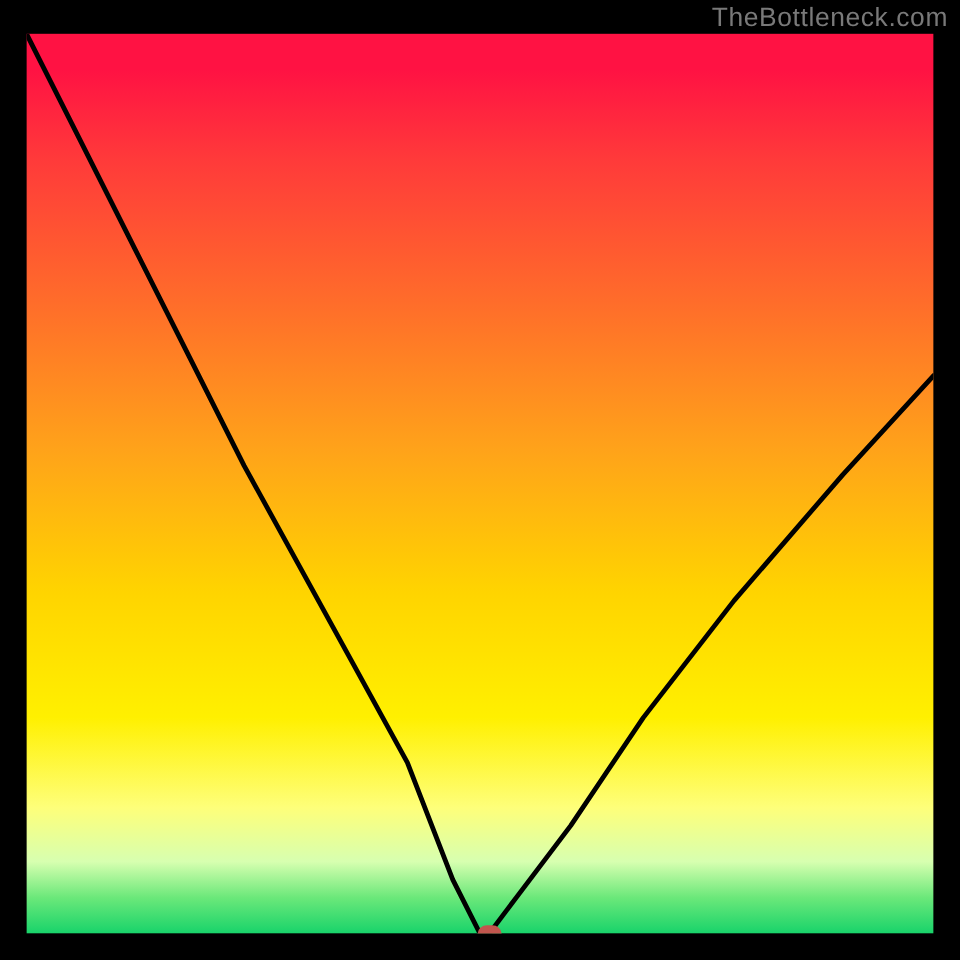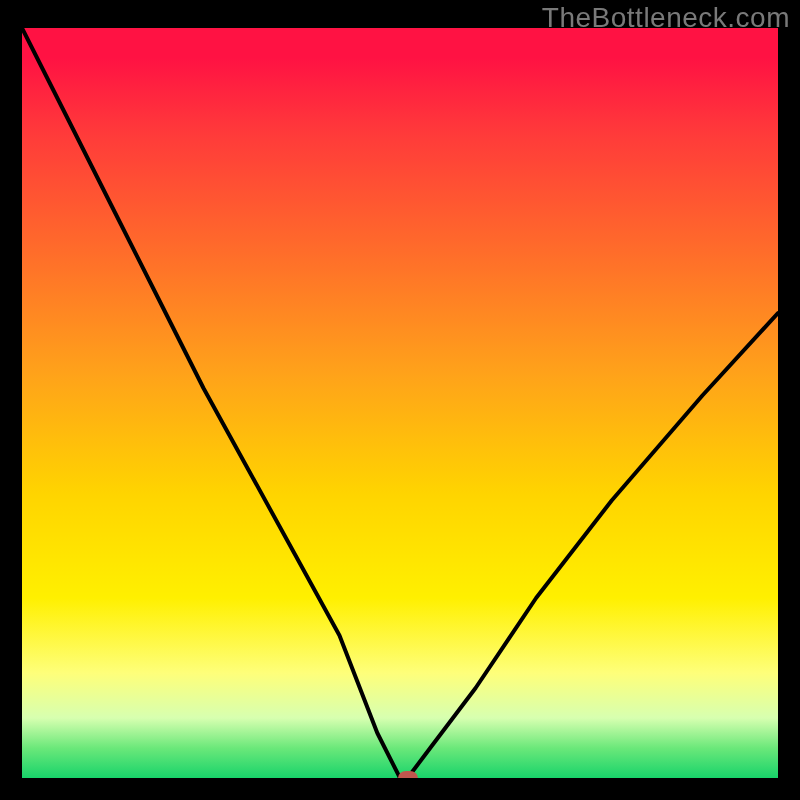--- a/index.html
+++ b/index.html
@@ -15,21 +15,21 @@
     position: relative;
     width: 800px;
     height: 800px;
     background: #000;
   }
   .watermark {
     position: absolute;
     top: 2px;
     right: 10px;
     color: #797979;
-    font-size: 28px;
+    font-size: 22px;
     letter-spacing: 0.5px;
     z-index: 10;
     user-select: none;
   }
   .plot-area {
     position: absolute;
     left: 22px;
     top: 28px;
     width: 756px;   
     height: 750px;  

